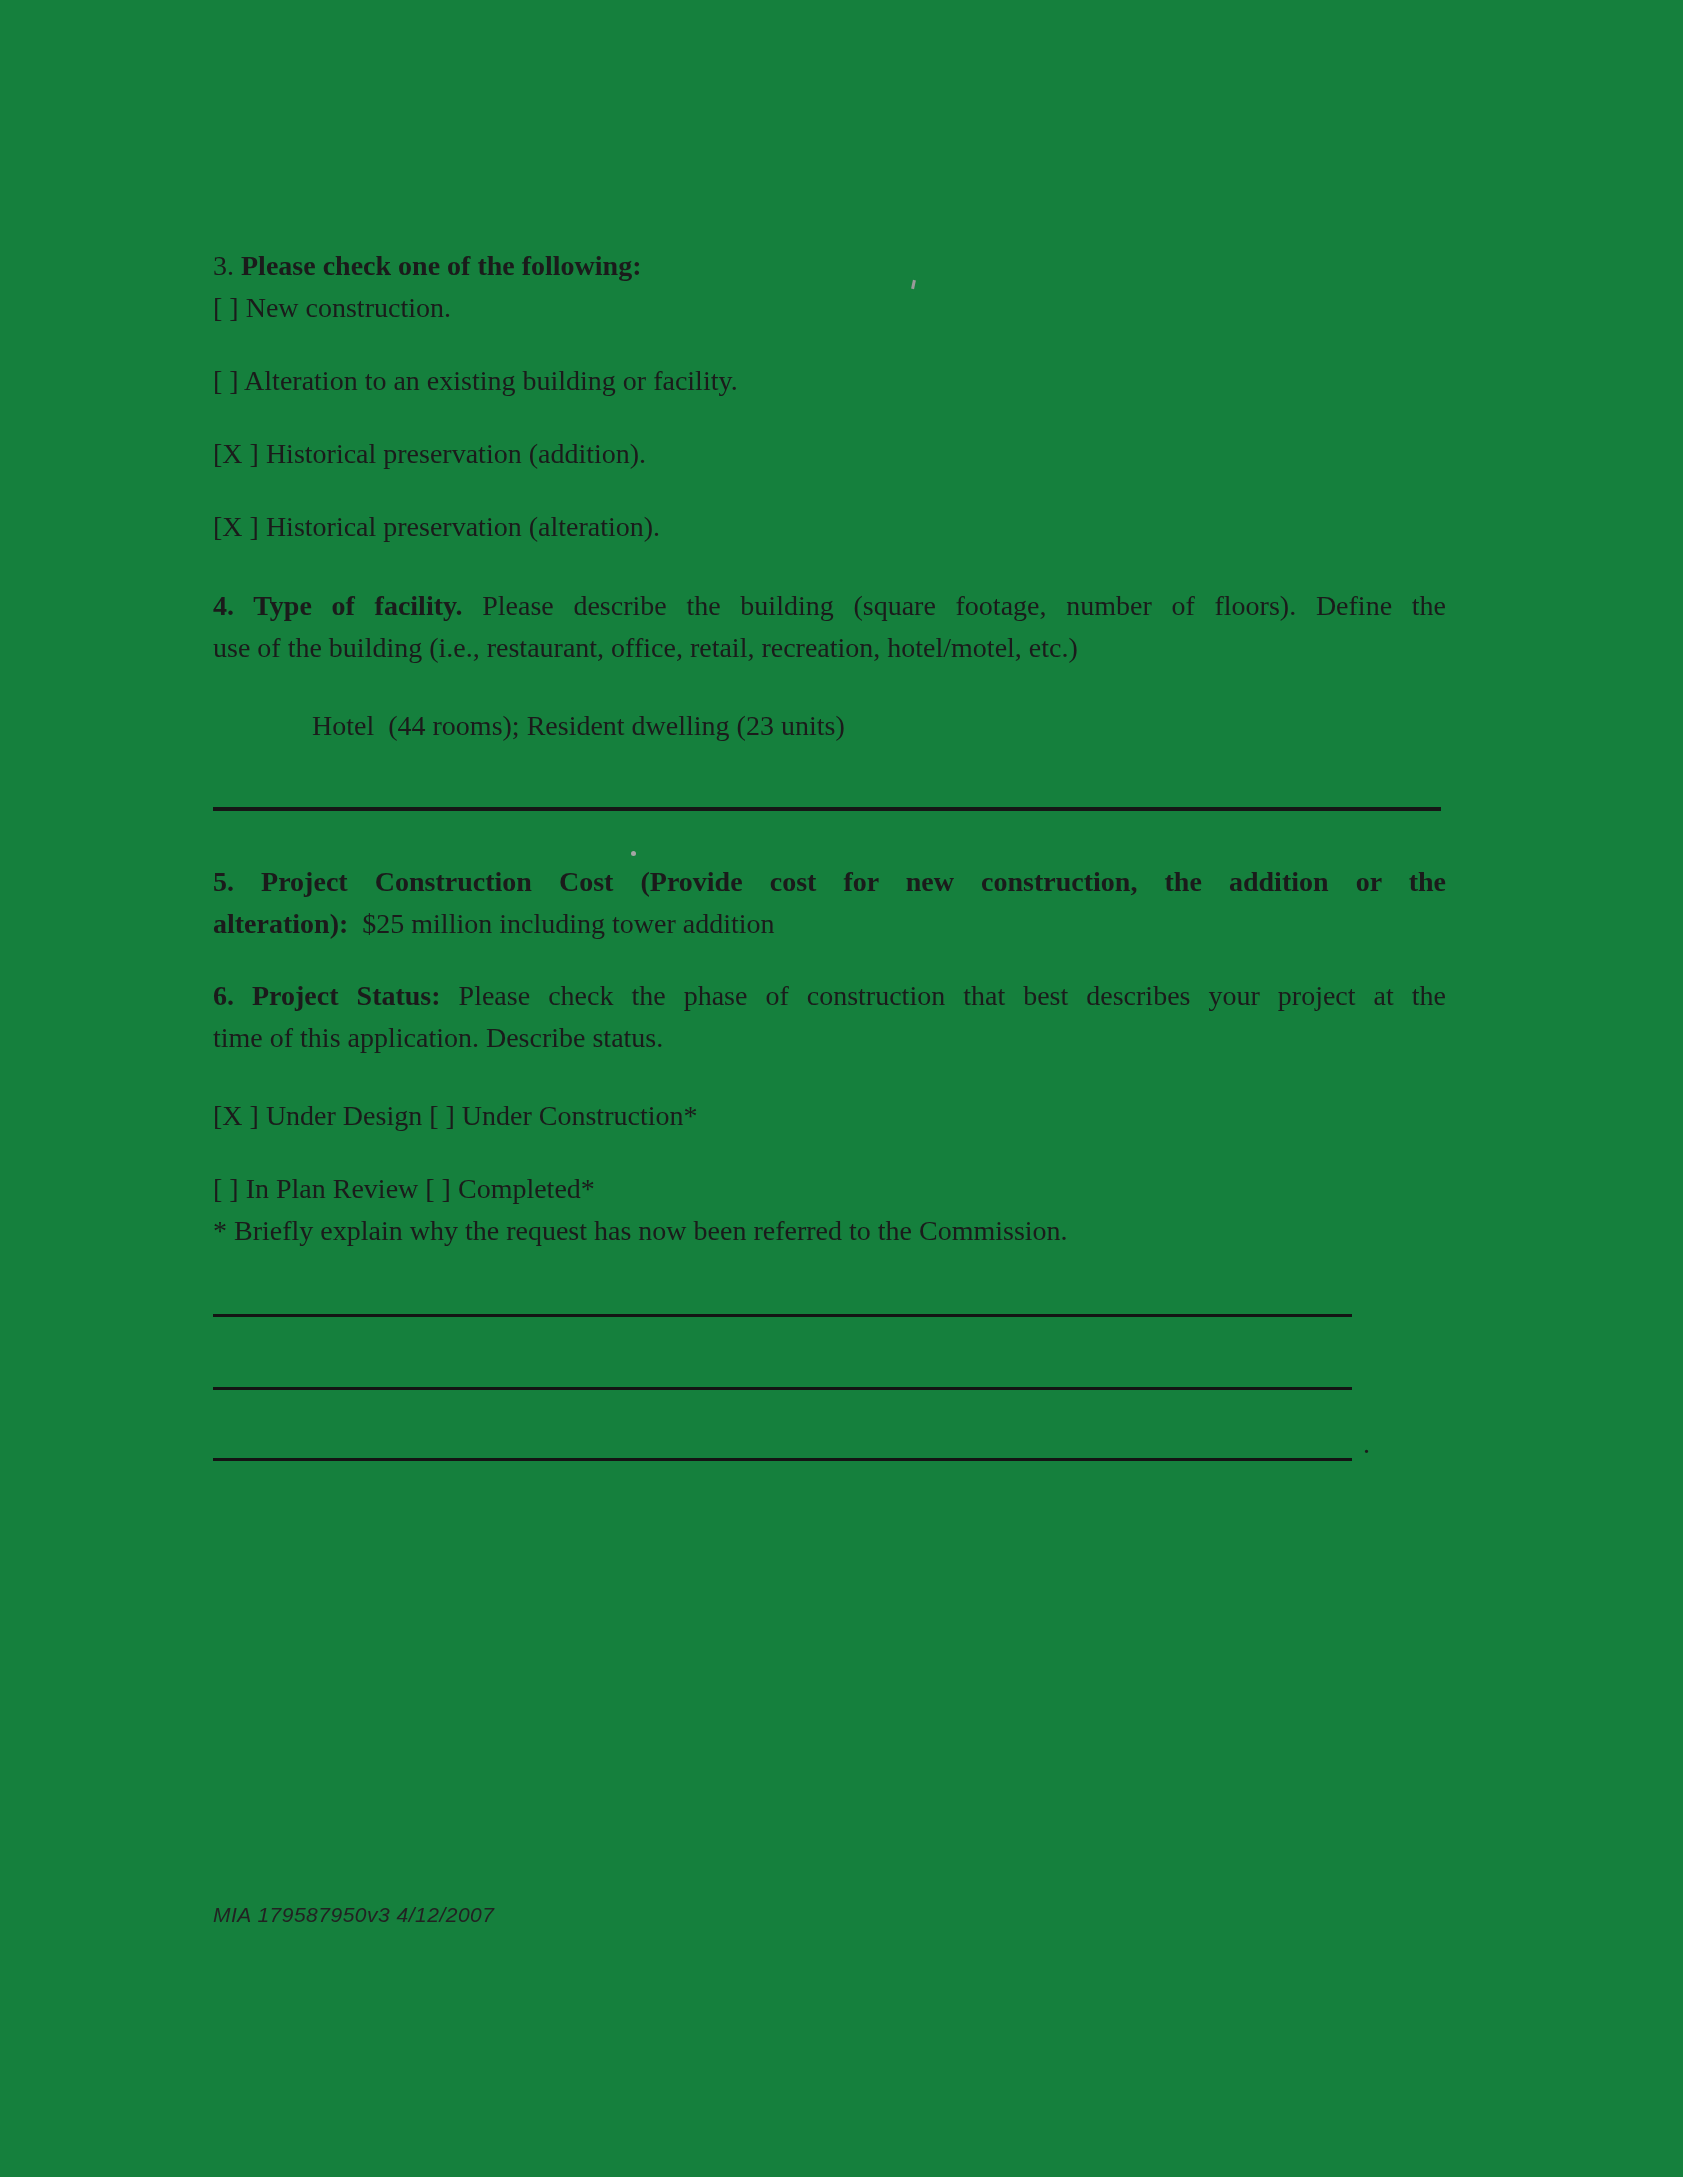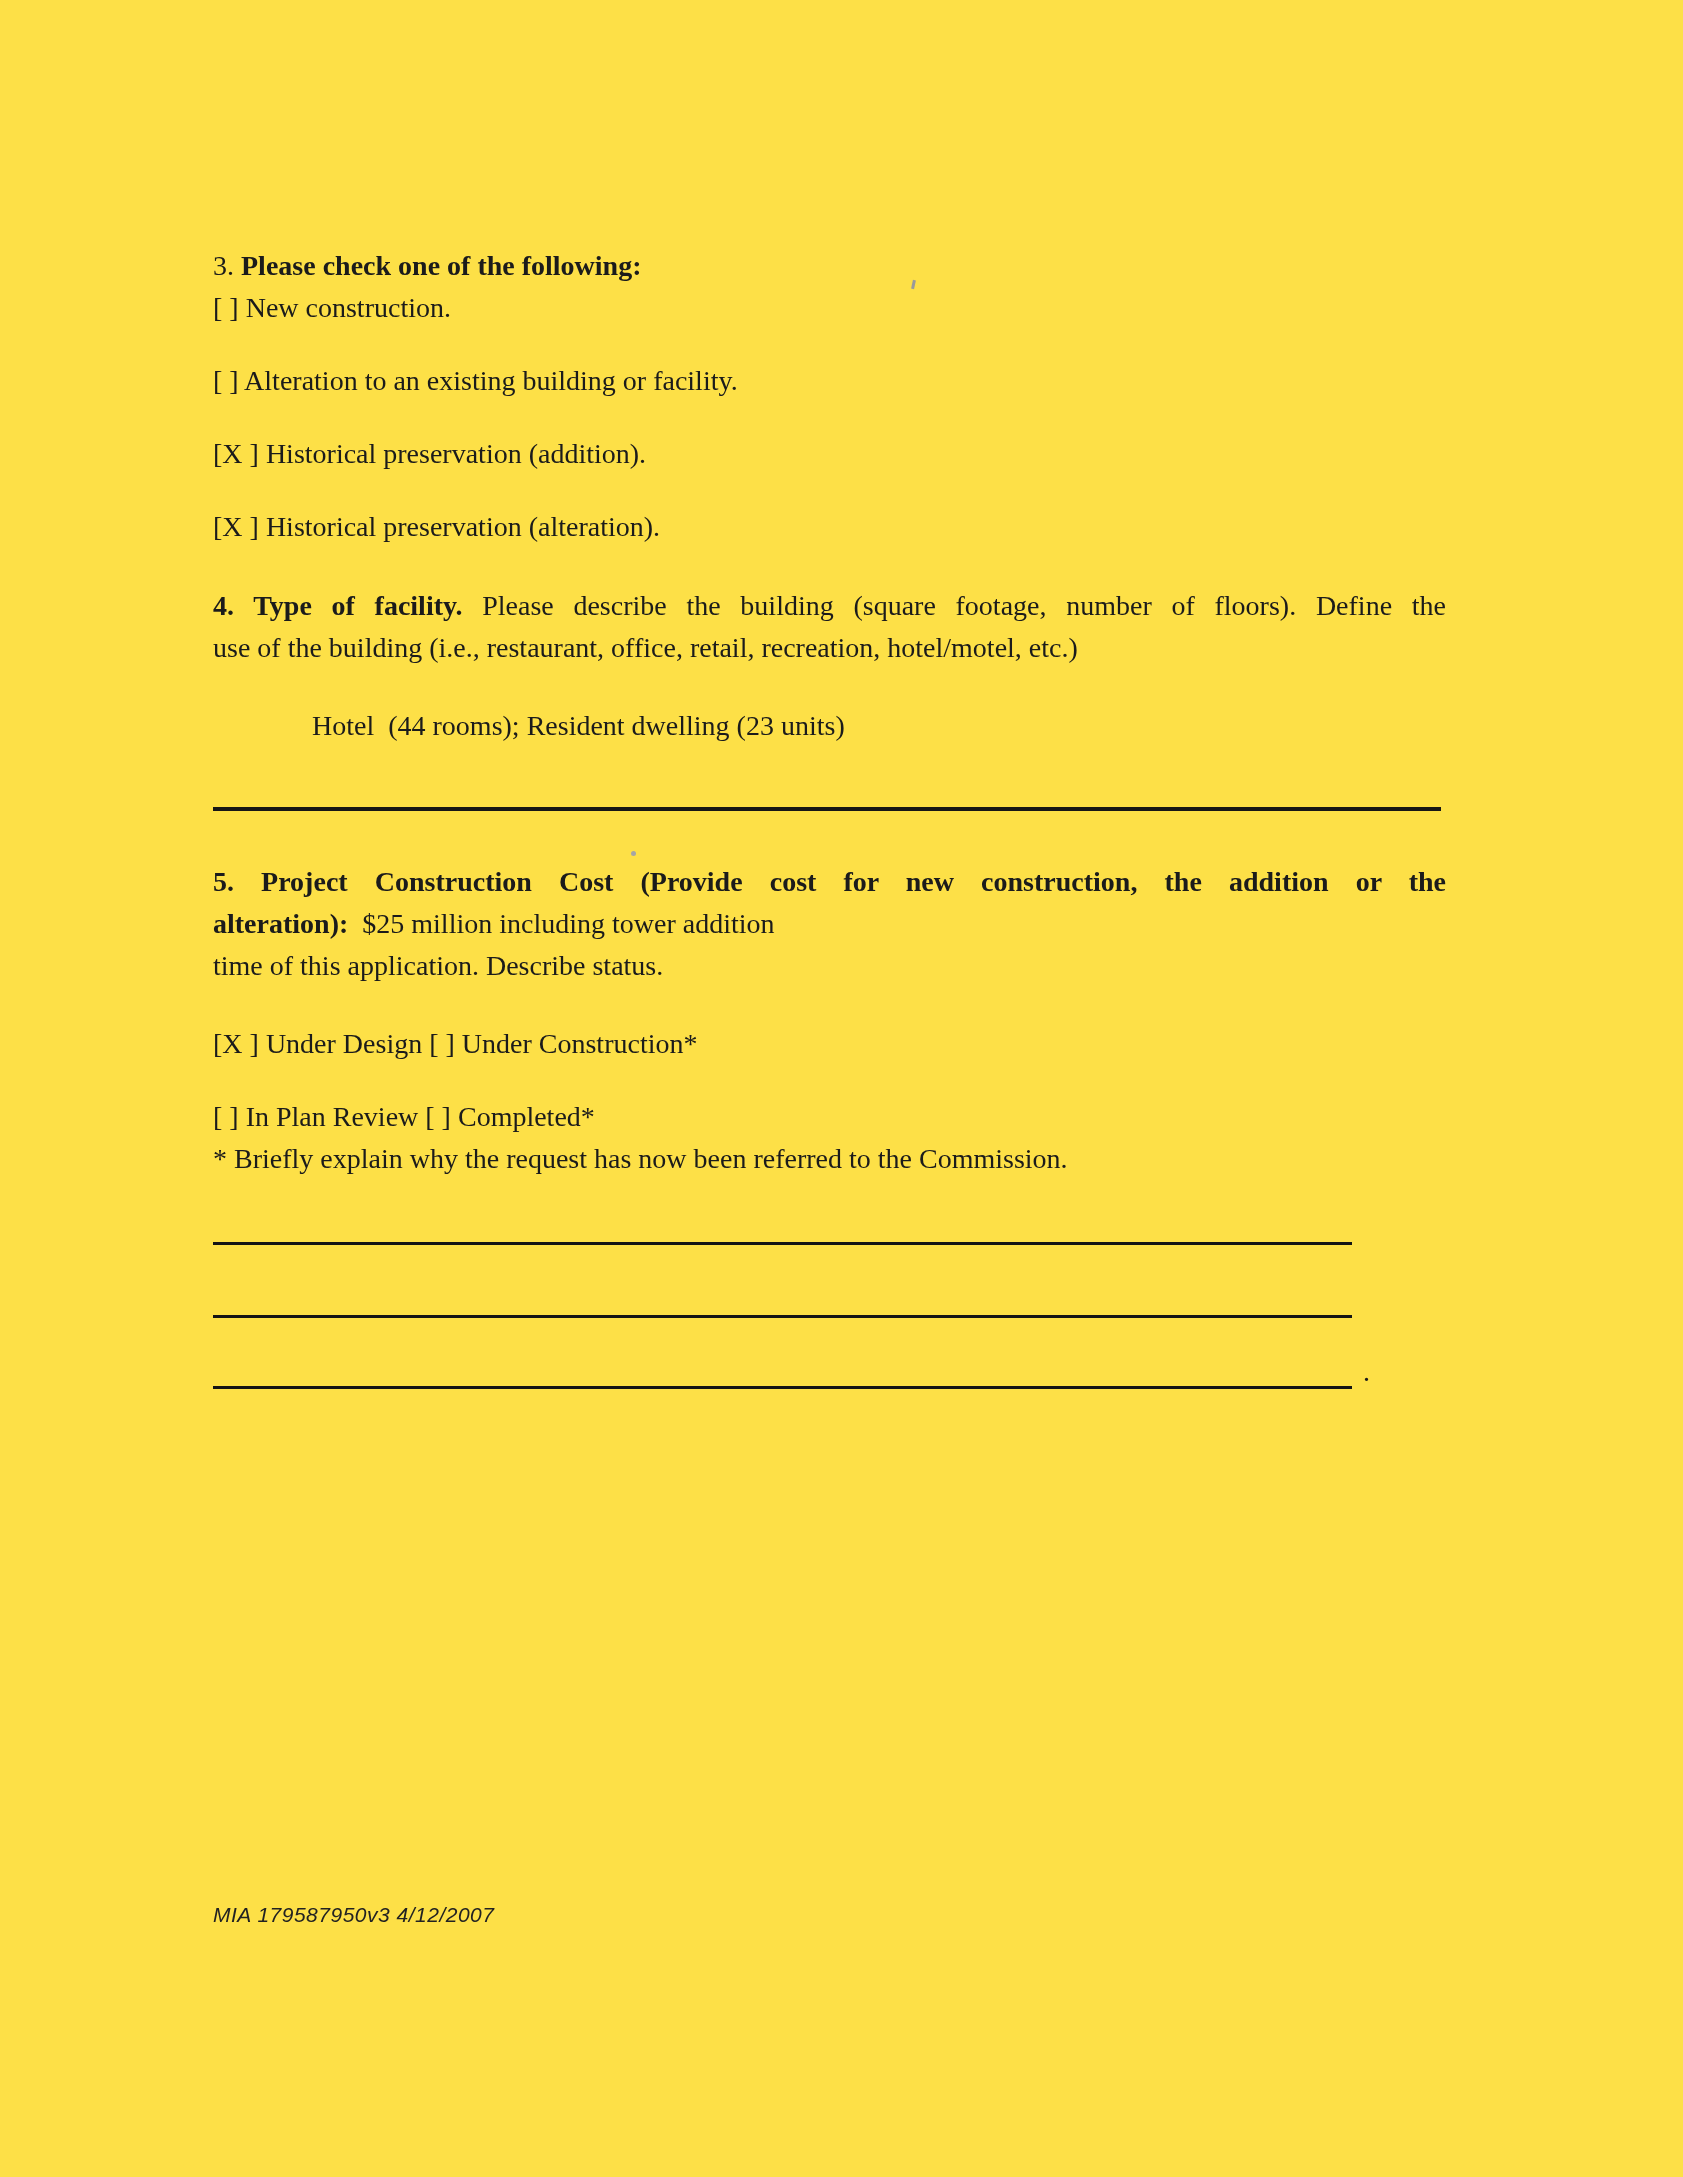--- a/index.html
+++ b/index.html
@@ -4,21 +4,21 @@
 <style>
   html, body {
     margin: 0;
     padding: 0;
     background: #ffffff;
   }
   .page {
     position: relative;
     width: 1683px;
     height: 2177px;
-    background: #fde047;
+    background: #15803d;
     font-family: "Liberation Serif", serif;
     color: #1b1b1b;
     overflow: hidden;
   }
   .content {
     position: absolute;
     left: 213px;
     top: 245px;
     width: 1233px;
   }
@@ -116,20 +116,21 @@
     <div class="ln just mt37"><span class="b">4. Type of facility.</span><span> Please describe the building (square footage, number of floors). Define the</span></div>
     <div class="ln">use of the building (i.e., restaurant, office, retail, recreation, hotel/motel, etc.)</div>
 
     <div class="ln answer mt36">Hotel  (44 rooms); Resident dwelling (23 units)</div>
 
     <div class="separator"></div>
 
     <div class="ln just mt34"><span class="b">5. Project Construction Cost (Provide cost for new construction, the addition or the</span></div>
     <div class="ln"><span class="b">alteration):</span><span class="pre">  $25 million including tower addition</span></div>
 
+    <div class="ln just mt30"><span class="b">6. Project Status:</span><span> Please check the phase of construction that best describes your project at the</span></div>
     <div class="ln">time of this application. Describe status.</div>
 
     <div class="ln mt36"><span>[X ]</span><span> Under Design </span><span>[ ]</span><span> Under Construction*</span></div>
 
     <div class="ln mt31"><span>[ ]</span><span> In Plan Review </span><span>[ ]</span><span> Completed*</span></div>
 
     <div class="ln mt32">* Briefly explain why the request has now been referred to the Commission.</div>
 
     <div class="rule-row mt63">
         <div class="rule"></div>

